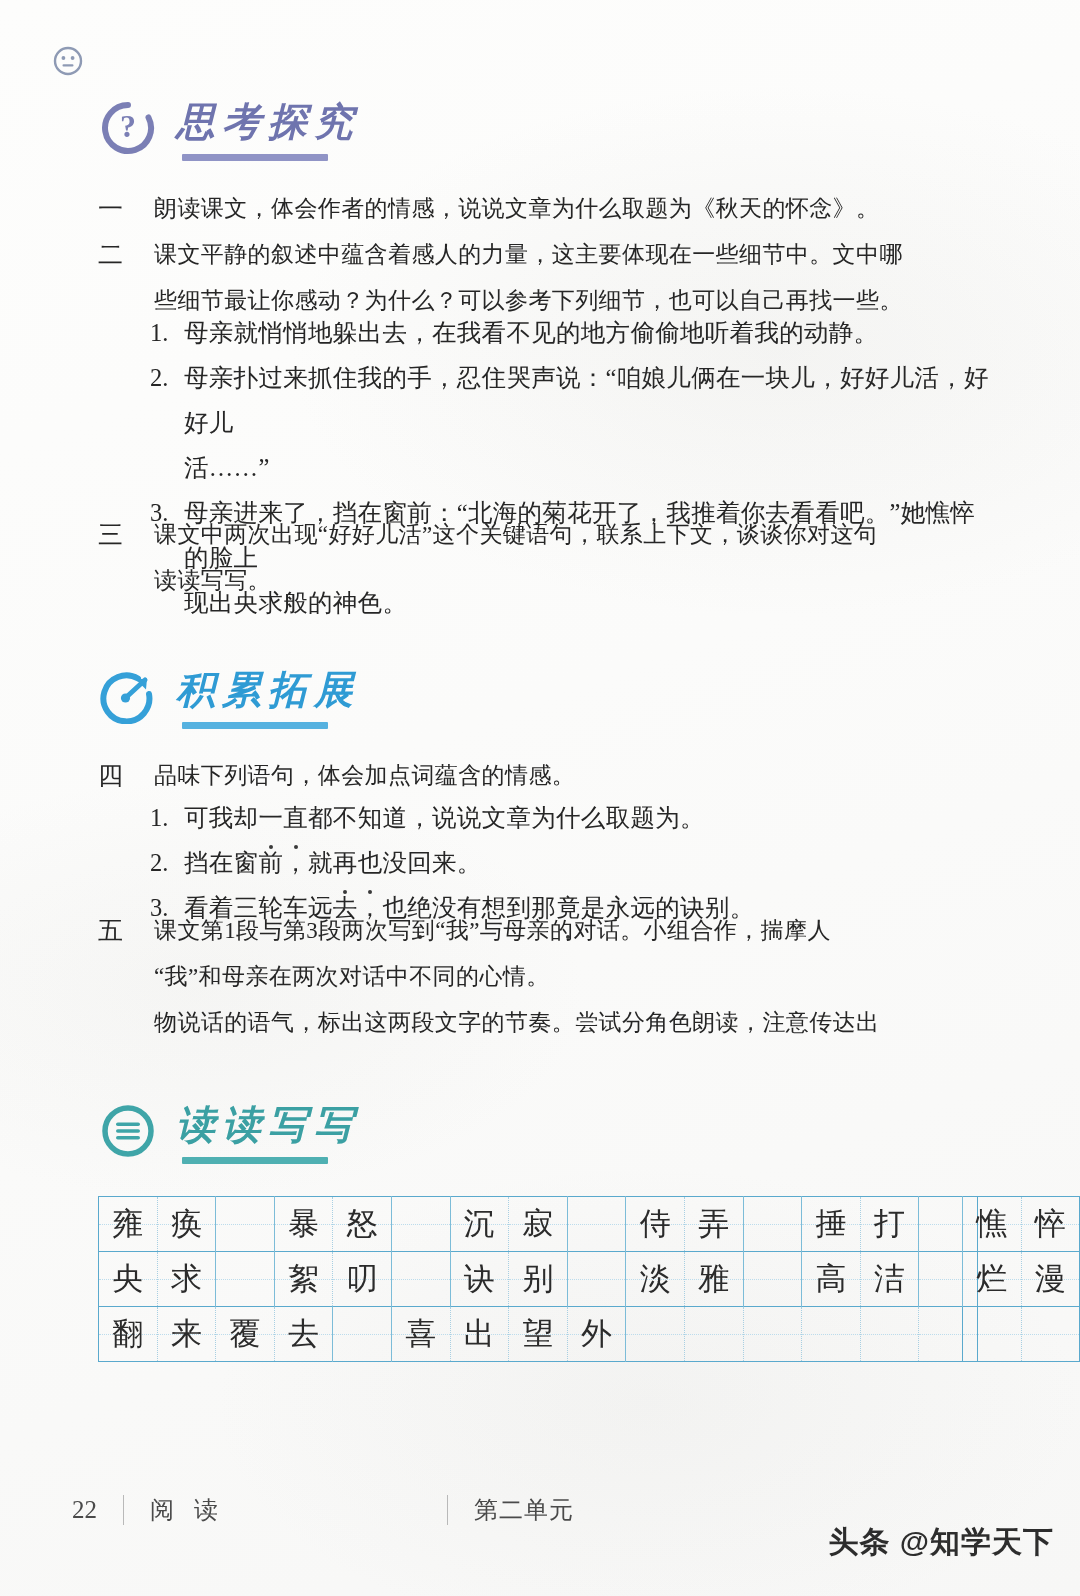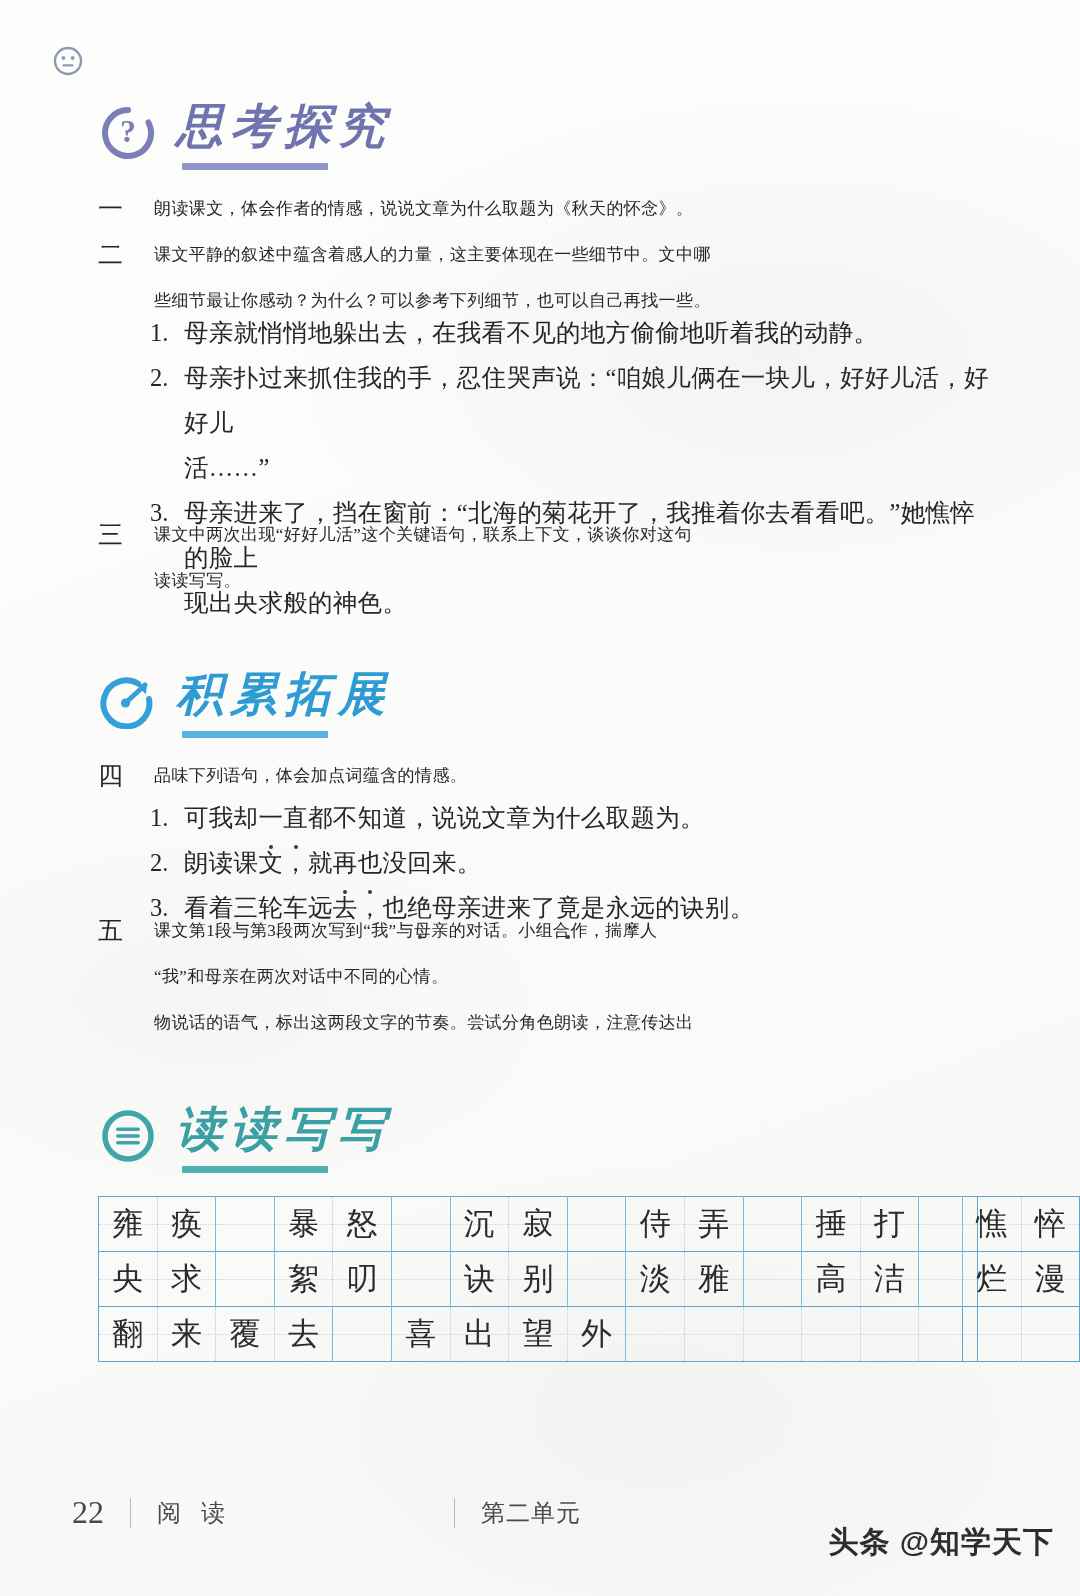--- a/index.html
+++ b/index.html
@@ -53,21 +53,21 @@
     height: 56px;
     flex: 0 0 auto;
   }
   .sec-text-wrap {
     margin-left: 20px;
     position: relative;
     padding-bottom: 12px;
   }
   .sec-title {
     font-family: "Liberation Serif", "DejaVu Serif", serif;
-    font-size: 47px;
+    font-size: 39px;
     letter-spacing: 7px;
     font-style: italic;
     font-weight: 600;
   }
   .sec-rule {
     position: absolute;
     left: 6px;
     bottom: 0;
     height: 7px;
     width: 146px;
@@ -81,21 +81,21 @@
     align-items: flex-start;
   }
   .q-num {
     width: 56px;
     flex: 0 0 auto;
     font-size: 25px;
     line-height: 46px;
     letter-spacing: 1px;
   }
   .q-body {
-    font-size: 17px;
+    font-size: 23px;
     line-height: 46px;
     letter-spacing: .4px;
   }
   .q-body p { margin: 0; }
 
   .sub-list {
     position: absolute;
   }
   .sub-item {
     display: flex;
@@ -168,21 +168,21 @@
 
   
   .footer {
     position: absolute;
     left: 72px;
     top: 1494px;
     display: flex;
     align-items: center;
     color: #4a4a4a;
   }
-  .f-page { font-size: 32px; }
+  .f-page { font-size: 25px; }
   .f-div {
     width: 1px;
     height: 30px;
     background: #b9b9b9;
     margin: 0 26px;
   }
   .f-label { font-size: 24px; letter-spacing: 7px; text-align: right; }
   .f-gap { width: 196px; }
   .f-unit { font-size: 24px; letter-spacing: 1px; }
 
@@ -299,28 +299,28 @@
     <div class="sub-item">
       <div class="sub-marker">1.</div>
       <div class="sub-text">
         <span>可我却</span><span class="dotted-group"><span class="dotted">一</span><span class="dotted">直</span></span><span>都不知道，说说文章为什么取题为。</span>
       </div>
     </div>
 
     <div class="sub-item">
       <div class="sub-marker">2.</div>
       <div class="sub-text">
-        <span>朗读课文，就</span><span class="dotted-group"><span class="dotted">再</span><span class="dotted">也</span></span><span>没回来。</span>
+        <span>挡在窗前，就</span><span class="dotted-group"><span class="dotted">再</span><span class="dotted">也</span></span><span>没回来。</span>
       </div>
     </div>
 
     <div class="sub-item">
       <div class="sub-marker">3.</div>
       <div class="sub-text">
-        <span>看着三轮车远去，也</span><span class="dotted">绝</span><span>母亲进来了</span><span class="dotted">竟</span><span>是永远的诀别。</span>
+        <span>看着三轮车远去，也</span><span class="dotted">绝</span><span>没有想到那</span><span class="dotted">竟</span><span>是永远的诀别。</span>
       </div>
     </div>
   </div>
 
   <div class="q-block" style="left:98px; top:908px; width:890px;">
     <div class="q-num">五</div>
     <div class="q-body">
       <p>课文第1段与第3段两次写到“我”与母亲的对话。小组合作，揣摩人</p>
       <p>“我”和母亲在两次对话中不同的心情。</p>
       <p>物说话的语气，标出这两段文字的节奏。尝试分角色朗读，注意传达出</p>

